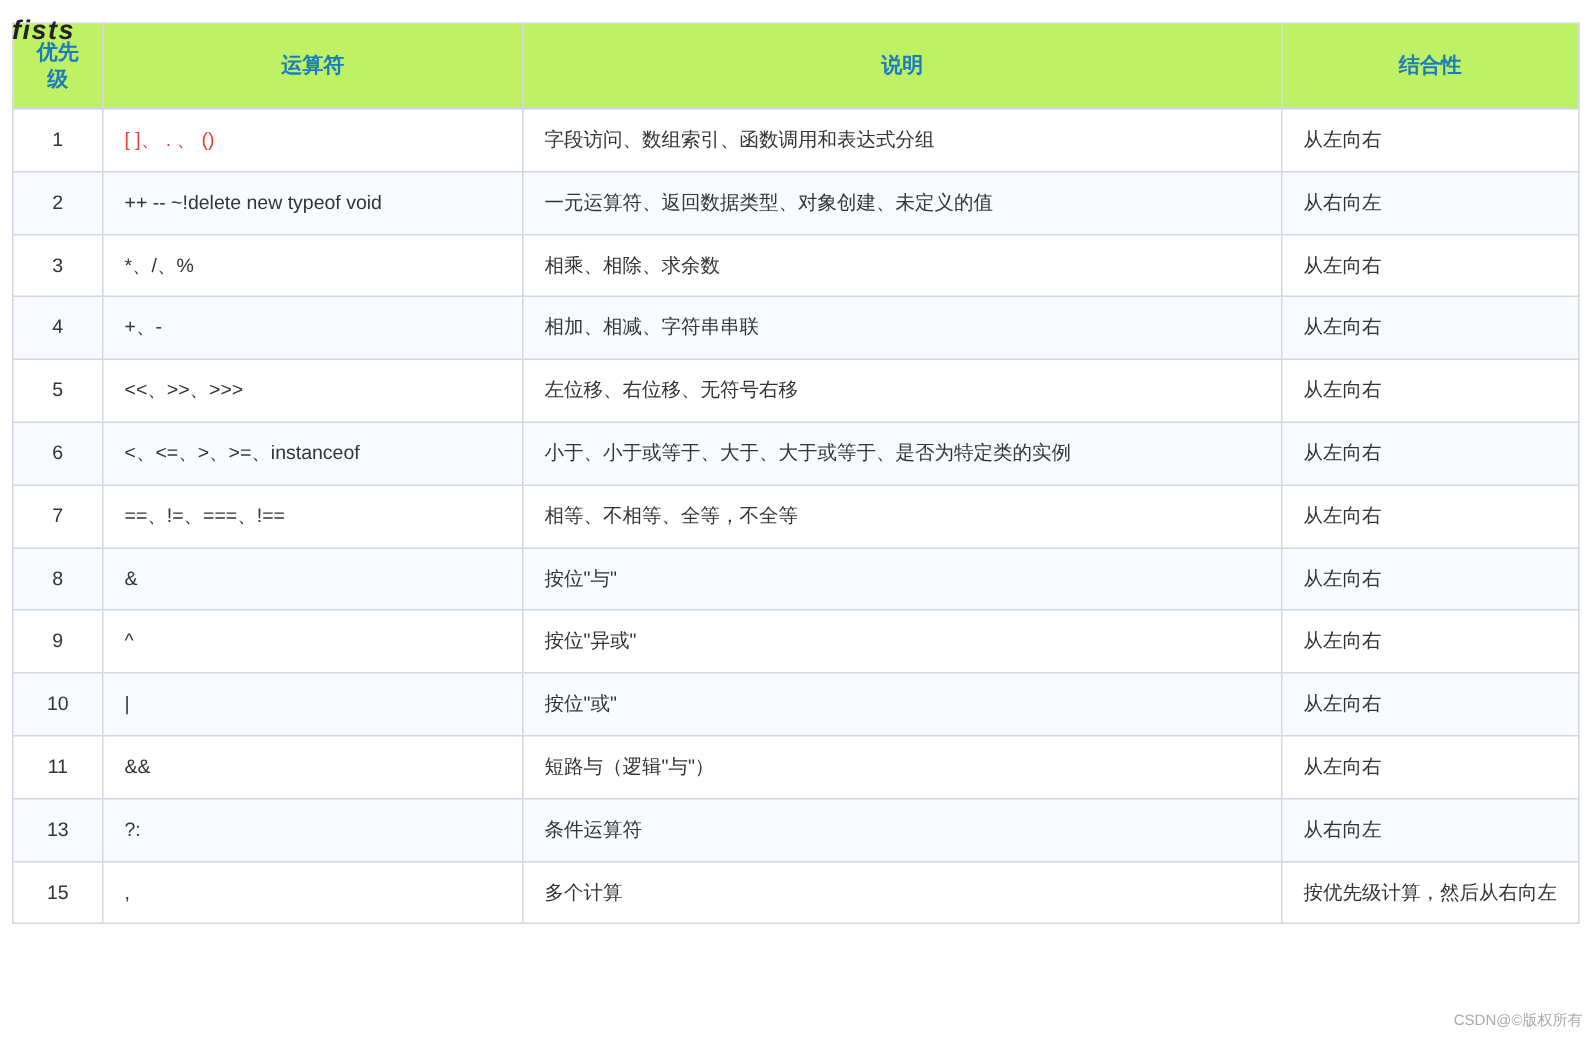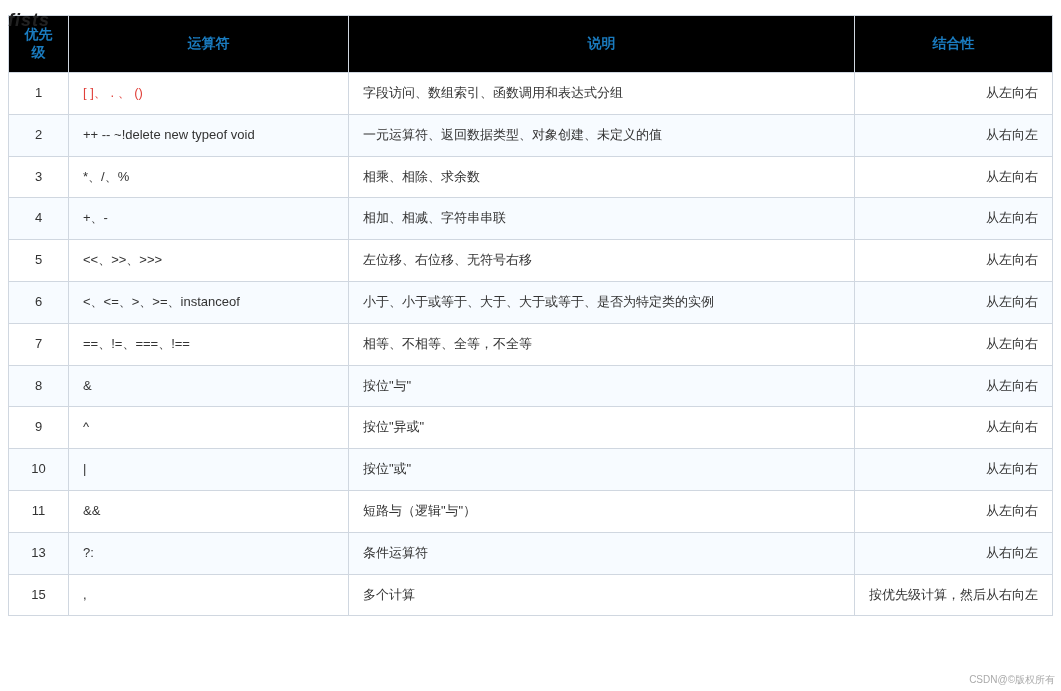--- a/index.html
+++ b/index.html
@@ -22,21 +22,21 @@
     .table-wrapper {
       padding: 10px 8px;
       margin-top: 5px;
     }
     table {
       width: 100%;
       border-collapse: collapse;
       border: 1px solid #d0d7e0;
     }
     thead tr {
-      background: #000000;
+      background: #bef264;
     }
     thead th {
       padding: 10px 14px;
       border: 1px solid #d0d7e0;
       font-weight: bold;
       color: #1a7bbf;
       text-align: center;
       font-size: 14px;
     }
     tbody tr {
@@ -61,21 +61,21 @@
       color: #333;
     }
     td.operator .red {
       color: #e0403a;
     }
     td.description {
       color: #333;
       margin-left: 36px;
     }
     td.assoc {
-      text-align: right;
+      text-align: left;
       width: 110px;
       white-space: nowrap;
     }
     .watermark-bottom {
       position: fixed;
       bottom: 4px;
       right: 6px;
       font-size: 10px;
       color: #aaa;
     }

